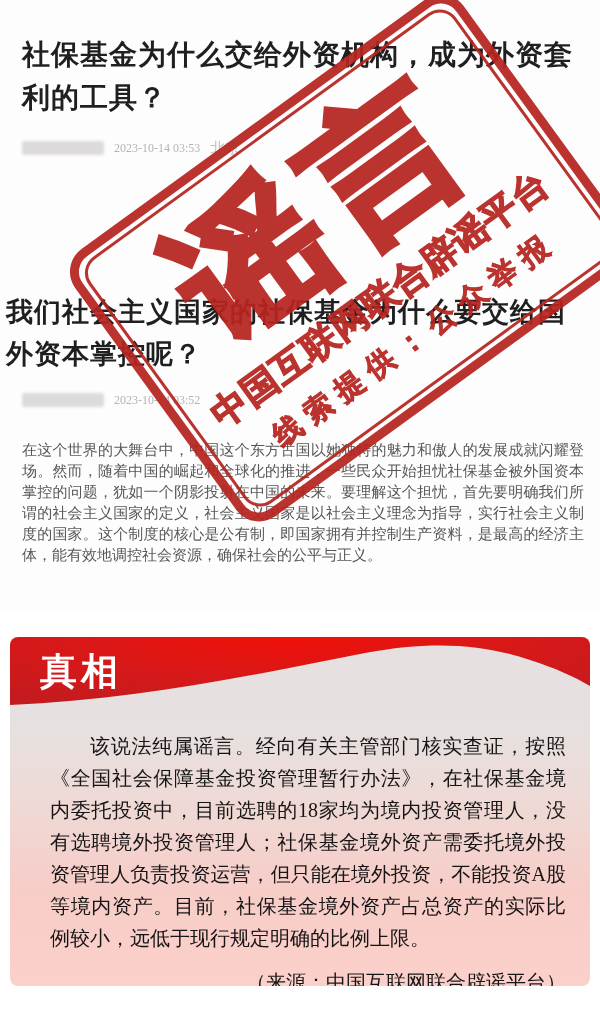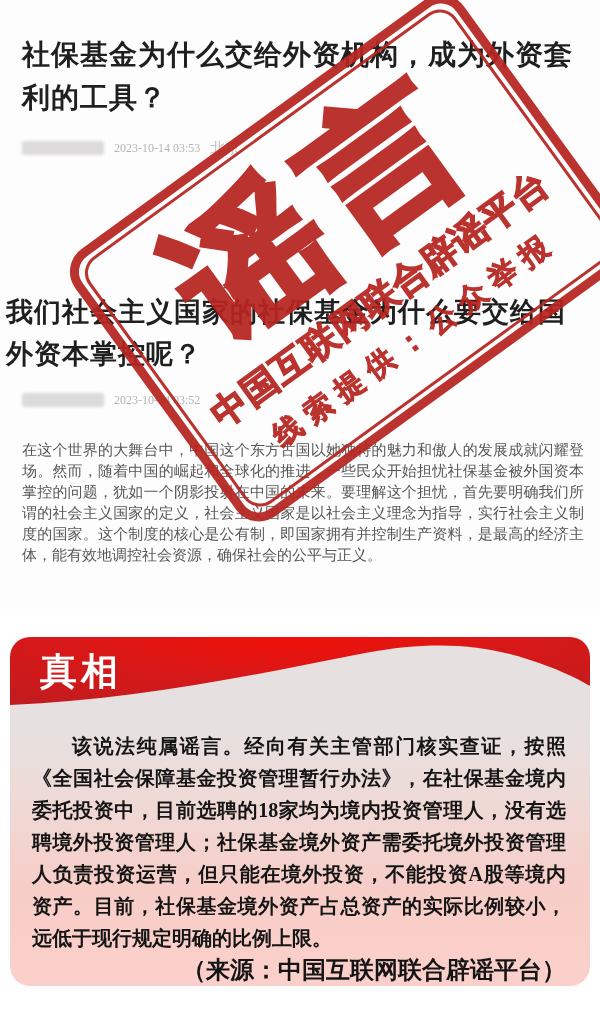--- a/index.html
+++ b/index.html
@@ -61,41 +61,41 @@
     -webkit-text-stroke: 1.5px #b7241f; white-space: nowrap;
   }
   .stamp-l2 {
     font-size: 29px; font-weight: 900; letter-spacing: 9px; margin-top: 8px; margin-left: 9px;
     -webkit-text-stroke: 1px #b7241f; white-space: nowrap;
   }
 
   
   .truth-card {
     position: absolute; left: 10px; top: 637px; width: 580px; height: 349px;
-    border-radius: 20px; overflow: hidden;
+    border-radius: 8px; overflow: hidden;
   }
   .truth-header {
     position: relative; width: 100%; height: 88px;
     background: radial-gradient(130% 150% at 48% 0%, #f01008 0%, #d81818 30%, #bb1c22 70%, #a31b23 100%);
   }
   .truth-title {
     position: absolute; left: 30px; top: 10px; z-index: 2;
     font-family: "Liberation Serif", "DejaVu Serif", serif;
     font-size: 37px; font-weight: 600; color: #ffffff; letter-spacing: 4px;
   }
   .wave { position: absolute; left: 0; bottom: -1px; width: 100%; height: 89px; display: block; }
   .truth-body {
     width: 100%; height: 261px;
     background: linear-gradient(180deg, #e6e1e0 0%, #eedad6 28%, #f7cdc8 62%, #fcd0ca 100%);
-    padding: 5px 24px 0 22px;
+    padding: 5px 24px 0 40px;
     font-family: "Liberation Serif", "DejaVu Serif", serif;
-    font-weight: bold; color: #151515;
+    font-weight: normal; color: #151515;
   }
   .truth-text { font-size: 20px; line-height: 32px; text-indent: 2em; text-align: justify; }
-  .truth-source { font-size: 24px; line-height: 32px; text-align: right; margin-top: 0; }
+  .truth-source { font-size: 20px; line-height: 32px; text-align: right; margin-top: 12px; }
 </style>
 </head>
 <body>
 
 <div class="article">
 
   <h1 class="a-title">社保基金为什么交给外资机构，成为外资套利的工具？</h1>
 
   <div class="byline byline-1">
     <span class="name-blob"></span>

